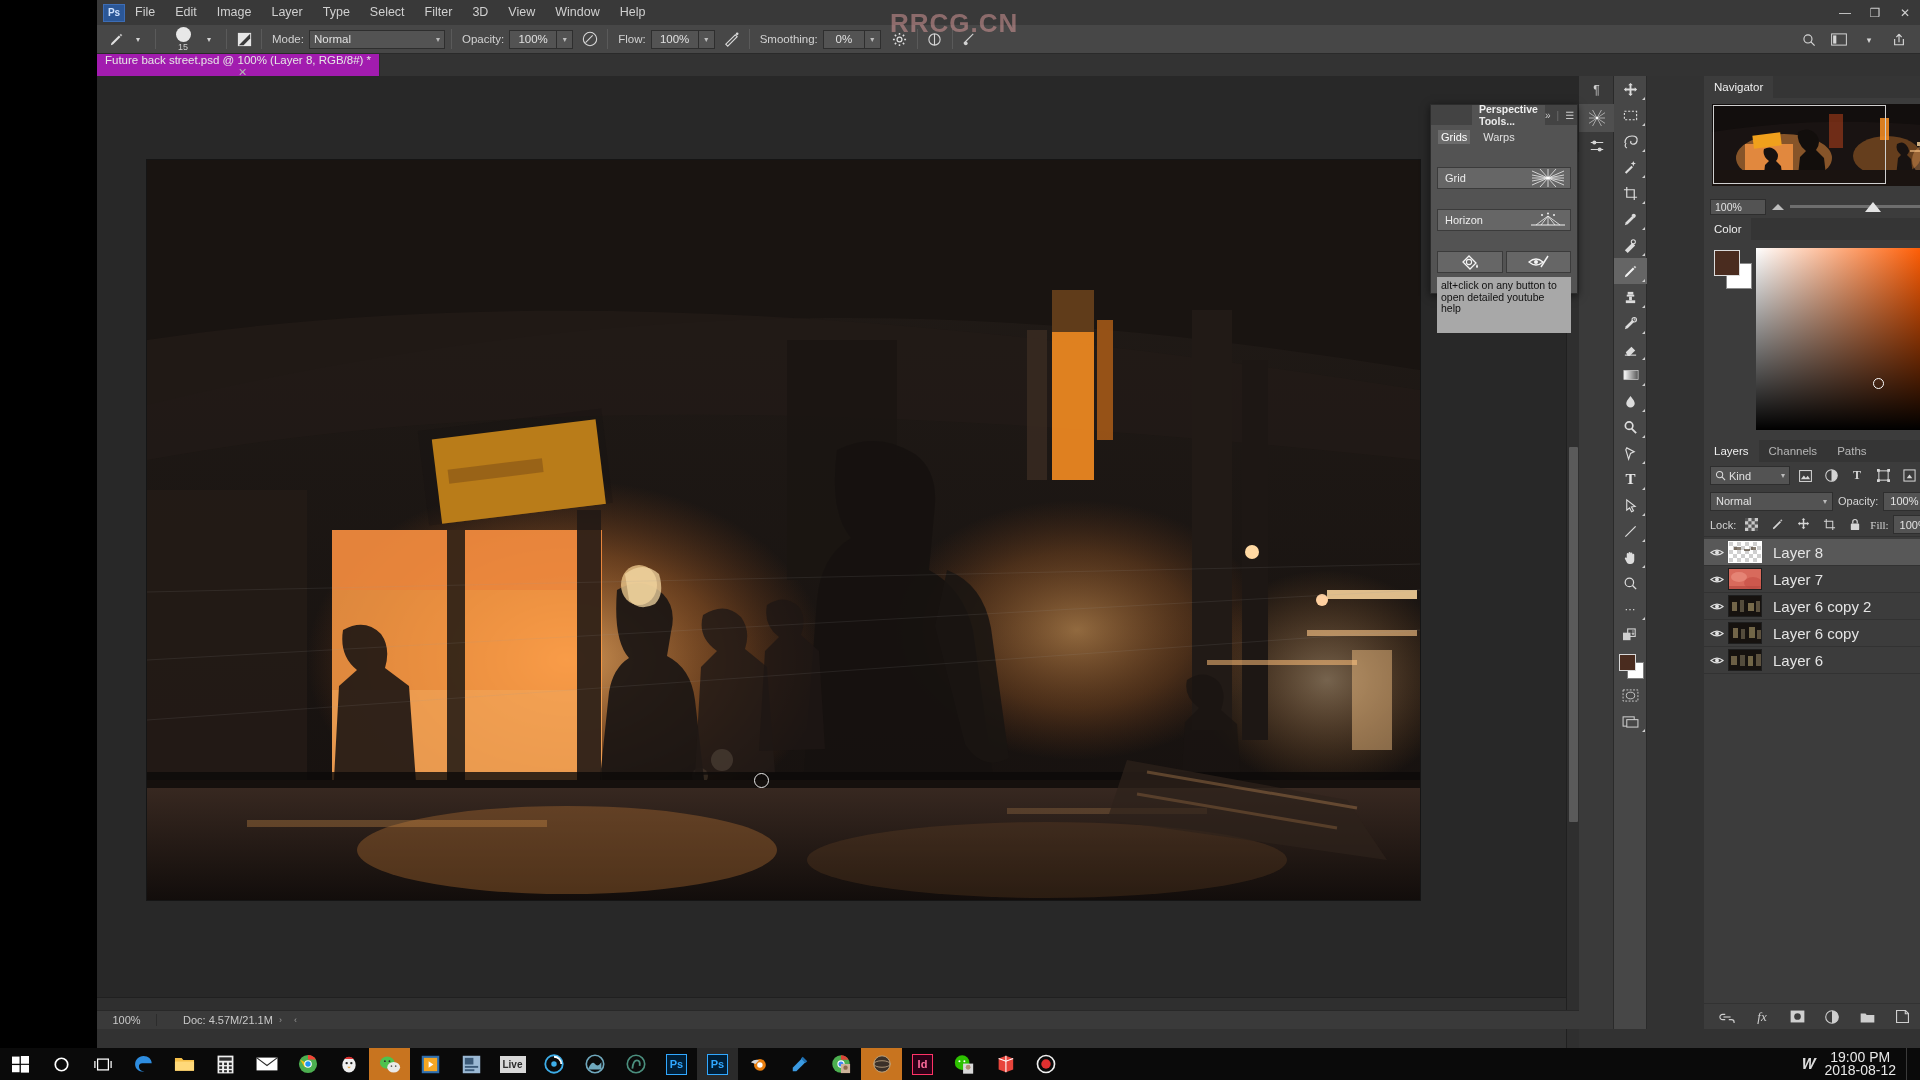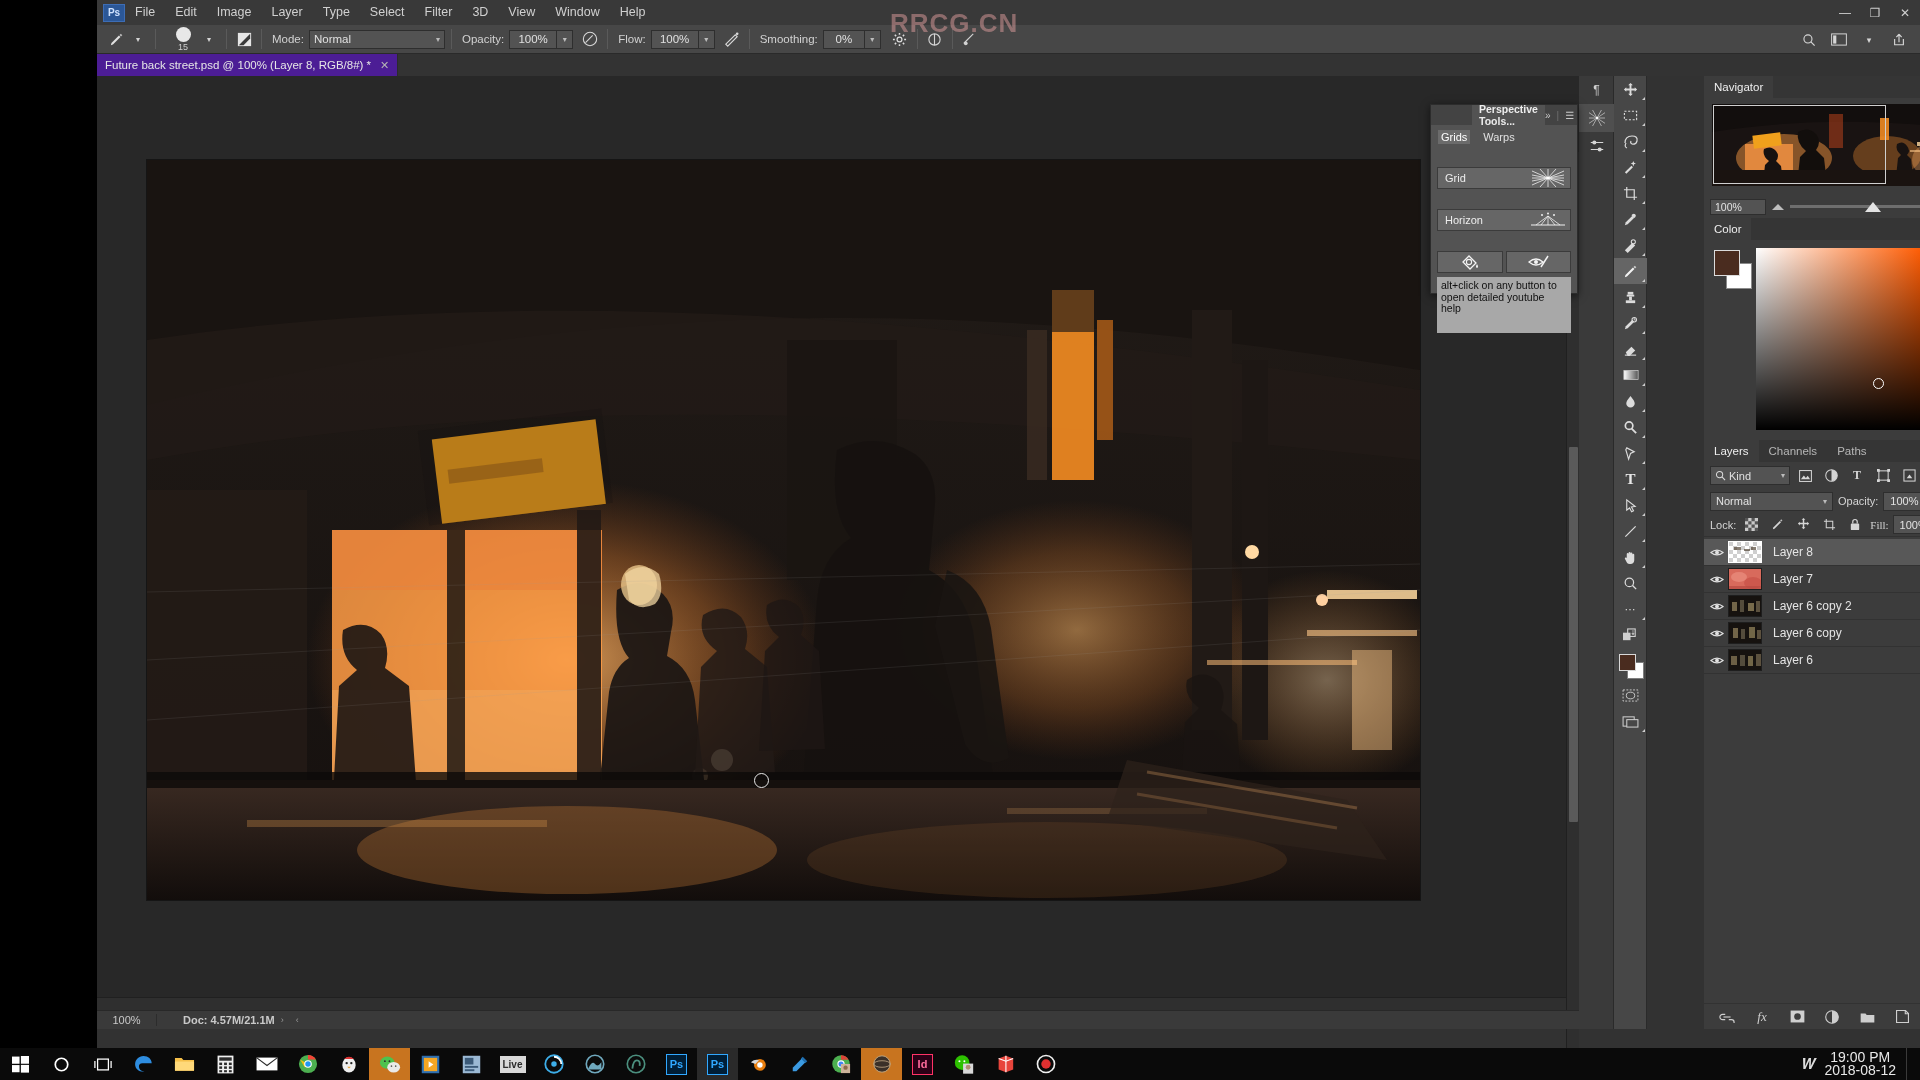--- a/index.html
+++ b/index.html
@@ -31,41 +31,41 @@
             justify-content:center; font-size:11.5px; color:#e0e0e0;}
   .ob-caretbox{height:19px;width:16px;background:#535353;border:1px solid #2e2e2e;border-left:none;display:flex;
                align-items:center;justify-content:center;font-size:8px;color:#bdbdbd;}
   .ob-ico { width:22px; height:22px; display:flex; align-items:center; justify-content:center; color:#d4d4d4; }
   #brush-preview { display:flex; flex-direction:column; align-items:center; justify-content:center; width:30px; margin-left:6px;}
   #brush-dot { width:15px; height:15px; border-radius:50%; background:#e8e8e8;}
   #brush-size { font-size:9px; color:#cfcfcf; line-height:9px; margin-top:1px;}
 
   
   #tabbar { position:absolute; left:0; top:54px; width:1823px; height:22px; background:#333; }
-  #doc-tab { position:absolute; left:0; top:0; height:22px; background:#4c1d95; display:flex; align-items:center;
-             padding:0 8px; font-size:11.5px; color:#e6e6e6; border-right:1px solid #2b2b2b; }
+  #doc-tab { position:absolute; left:0; top:0; height:22px; background:#a21caf; display:flex; align-items:center;
+             padding:0 8px; font-size:11.5px; color:#e6e6e6; border-right:1px solid #2b2b2b;flex-direction:column; }
   #doc-tab .x { margin-left:9px; color:#b5b5b5; font-size:11px; }
 
   
   #canvas-area { position:absolute; left:0; top:76px; width:1482px; height:953px; background:#282828; }
   #artboard { position:absolute; left:50px; top:84px; width:1273px; height:740px; background:#1a1412;
               box-shadow:0 0 0 1px #151515; overflow:hidden; }
   #art-canvas { width:100%; height:100%; display:block; }
   #brush-cursor { position:absolute; left:607px; top:613px; width:15px; height:15px; border:1.4px solid #e9e9e9; border-radius:50%;}
 
   
   #vscroll { position:absolute; right:0; top:76px; width:13px; height:935px; background:#2f2f2f; border-left:1px solid #202020;}
   #vthumb { position:absolute; left:2px; top:295px; width:9px; height:375px; background:#5a5a5a; border-radius:1px;}
   #hscroll { position:absolute; left:0; bottom:19px; width:1469px; height:13px; background:#2f2f2f; border-top:1px solid #202020;}
 
   
   #statusbar { position:absolute; left:0; bottom:0; width:1482px; height:19px; background:#3a3a3a;
                border-top:1px solid #282828; display:flex; align-items:center; font-size:11px; color:#c9c9c9;}
   #sb-zoom { width:60px; text-align:center; border-right:1px solid #2c2c2c; }
-  #sb-doc { padding-left:26px;font-weight:bold; }
+  #sb-doc { padding-left:26px; }
   .sb-arrow{ color:#9a9a9a; font-size:9px; padding:0 6px;}
 
   
   #persp-panel { position:absolute; left:1333px; top:104px; width:148px; height:190px; background:#535353;
                  border:1px solid #2c2c2c; box-shadow:0 2px 8px rgba(0,0,0,.55); z-index:30;}
   #persp-tabrow { height:20px; background:#434343; display:flex; align-items:center; }
   #persp-tab { height:20px; background:#535353; padding:0 7px; display:flex; align-items:center; font-size:10.5px;
                color:#ececec; font-weight:bold;margin-left:41px;}
   #persp-menu { margin-left:auto; display:flex; align-items:center; gap:6px; padding-right:6px; color:#cacaca; font-size:10px;}
   #persp-subtabs { display:flex; gap:10px; padding:5px 7px 3px 7px; font-size:11px; }
@@ -146,21 +146,21 @@
   .lp-val { width:42px; height:19px; background:#535353; border:1px solid #2e2e2e; display:flex; align-items:center;
             justify-content:center; font-size:11px; color:#e2e2e2;}
   .lp-valcaret{width:15px;height:19px;background:#535353;border:1px solid #2e2e2e;border-left:none;display:flex;
                align-items:center;justify-content:center;font-size:8px;color:#bbb;}
   #lp-lock { height:24px; display:flex; align-items:center; gap:4px; padding:0 6px; border-bottom:1px solid #323232;}
   #lp-list { position:absolute; left:0; top:99px; width:256px; height:432px; }
   .layer-row { height:27px; display:flex; align-items:center; border-bottom:1px solid #323232; padding-left:2px;}
   .layer-row.selected { background:#585858; }
   .lr-eye { width:22px; display:flex; align-items:center; justify-content:center; color:#d8d8d8;}
   .lr-thumb { width:34px; height:22px; border:1px solid #1e1e1e; margin-right:3px; overflow:hidden; position:relative; background:#fff;}
-  .lr-name { font-size:12px; color:#e4e4e4; padding-left:8px;}
+  .lr-name { font-size:15px; color:#e4e4e4; padding-left:8px;}
   #lp-foot { position:absolute; left:0; bottom:0; width:256px; height:26px; background:#3c3c3c; border-top:1px solid #323232;
              display:flex; align-items:center; justify-content:center; gap:17px;}
   .lf-ico{ color:#cfcfcf; display:flex; align-items:center; justify-content:center; width:18px; height:18px;}
 
   
   #taskbar { position:absolute; left:0; bottom:0; width:1920px; height:32px; background:#0a0a0a; display:flex; align-items:center;}
   .tb-item { width:41px; height:32px; display:flex; align-items:center; justify-content:center; position:relative;}
   .tb-item.act { background:#c8741f;}
   .tb-item.act2 { background:#2a2a2a;}
   #tray { margin-left:auto; display:flex; align-items:center; height:32px; padding-right:6px; gap:10px;}

